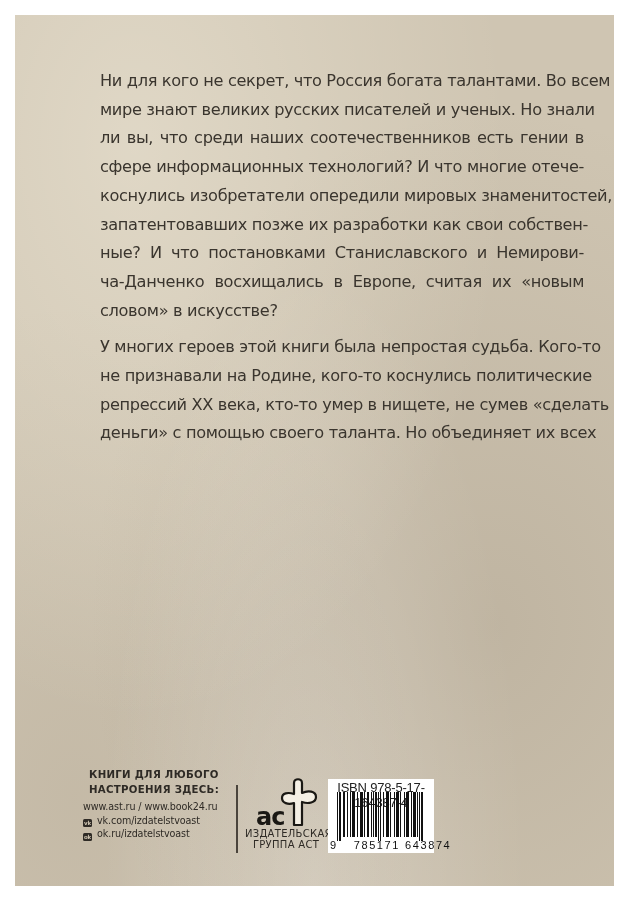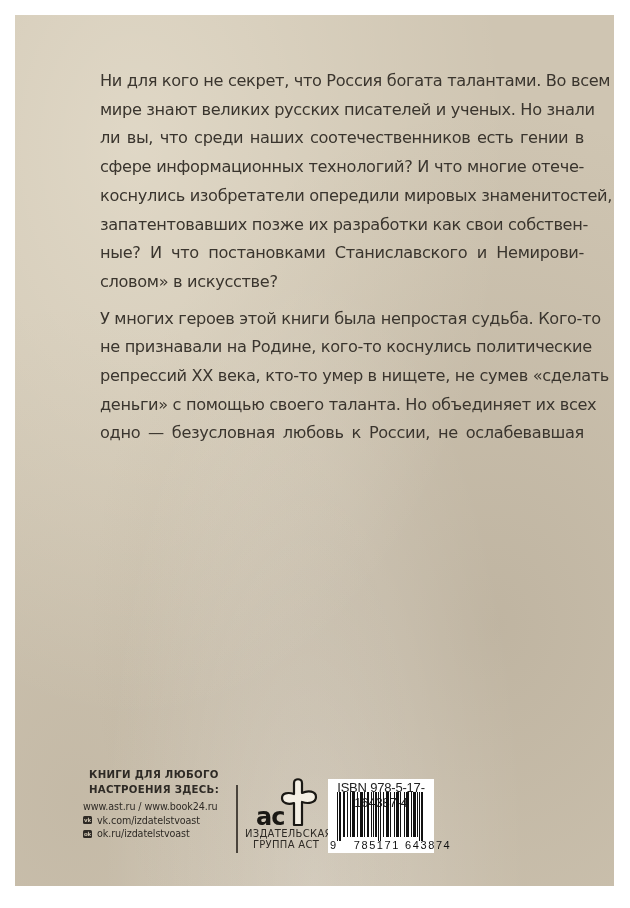--- a/index.html
+++ b/index.html
@@ -21,21 +21,21 @@
       position: absolute; left: 77px; top: 44px; width: 500px;
       color: #3a352e; font-size: 16.2px; line-height: 28.7px;
       font-family: "DejaVu Sans", sans-serif; letter-spacing: -0.35px;
     }
     .blurb p { margin: 8px; text-align: justify; text-align-last: left; hyphens: none; }
     .blurb .line { display: block; text-align: justify; text-align-last: justify; white-space: nowrap; }
     .blurb .line.last { text-align-last: left; }
 
     .footer-left { position: absolute; left: 83px; top: 768px; width: 150px; color: #2e2a25; }
     .footer-title { font-family: "DejaVu Sans", sans-serif; font-weight: bold; font-size: 10.2px; line-height: 14.5px; letter-spacing: 0.3px; margin-left: 6px; }
-    .footer-link { font-size: 9.6px; line-height: 13.6px; color: #2e2a25; display: flex; align-items: center; white-space: nowrap; letter-spacing: -0.1px; }
+    .footer-link { font-size: 9.6px; line-height: 13.6px; color: #2e2a25; display: flex; align-items: flex-end; white-space: nowrap; letter-spacing: -0.1px; }
     .soc-icon { width: 9px; height: 8px; background: #2e2a25; border-radius: 1.5px; margin-right: 5px; display: inline-block; position: relative; }
     .soc-icon span { position: absolute; left: 0; top: 0; width: 9px; height: 8px; color: #cfc5b2; font-size: 5.5px; line-height: 8px; text-align: center; font-weight: bold; }
 
     .divider { position: absolute; left: 236px; top: 785px; width: 1.5px; height: 68px; background: #4a443c; }
 
     .logo { position: absolute; left: 252px; top: 775px; width: 70px; height: 78px; }
     .logo-caption { position: absolute; left: 245px; top: 829px; width: 82px; text-align: center; color: #2e2a25; font-weight: normal; font-size: 10px; line-height: 10.5px; letter-spacing: 0.3px; }
 
     .barcode-box { position: absolute; left: 328px; top: 779px; width: 106px; height: 74px; background: #ffffff; }
     .isbn-text { position: absolute; left: 0; top: 1px; width: 106px; text-align: center; font-size: 13px; color: #222; letter-spacing: -0.2px; font-family: "Liberation Sans", sans-serif; }
@@ -55,28 +55,28 @@
 
   <div class="blurb">
     <p>
       <span class="line">Ни для кого не секрет, что Россия богата талантами. Во всем</span>
       <span class="line">мире знают великих русских писателей и ученых. Но знали</span>
       <span class="line">ли вы, что среди наших соотечественников есть гении в</span>
       <span class="line">сфере информационных технологий? И что многие отече-</span>
       <span class="line">коснулись изобретатели опередили мировых знаменитостей,</span>
       <span class="line">запатентовавших позже их разработки как свои собствен-</span>
       <span class="line">ные? И что постановками Станиславского и Немирови-</span>
+      <span class="line">ча-Данченко восхищались в Европе, считая их «новым</span>
       <span class="line last">словом» в искусстве?</span>
     </p>
     <p>
       <span class="line">У многих героев этой книги была непростая судьба. Кого-то</span>
       <span class="line">не признавали на Родине, кого-то коснулись политические</span>
       <span class="line">репрессий XX века, кто-то умер в нищете, не сумев «сделать</span>
       <span class="line">деньги» с помощью своего таланта. Но объединяет их всех</span>
-      <span class="line">одно — безусловная любовь к России, не ослабевавшая</span>
     </p>
   </div>
 
 </div>
 
 <div class="footer-left">
   <div class="footer-title">КНИГИ ДЛЯ ЛЮБОГО</div>
   <div class="footer-title">НАСТРОЕНИЯ ЗДЕСЬ:</div>
   <div class="footer-link" style="margin-top:3px;">
     <span>www.ast.ru / www.book24.ru</span>

